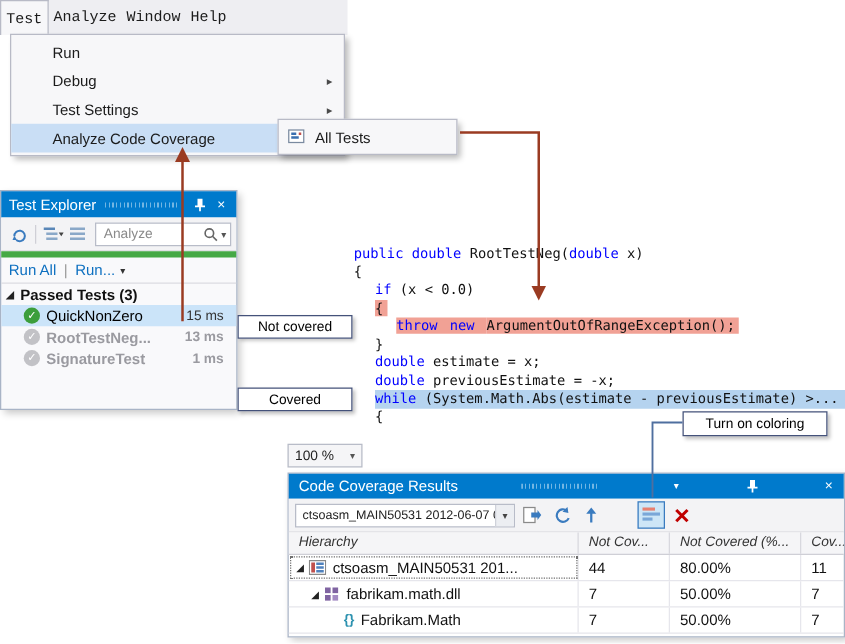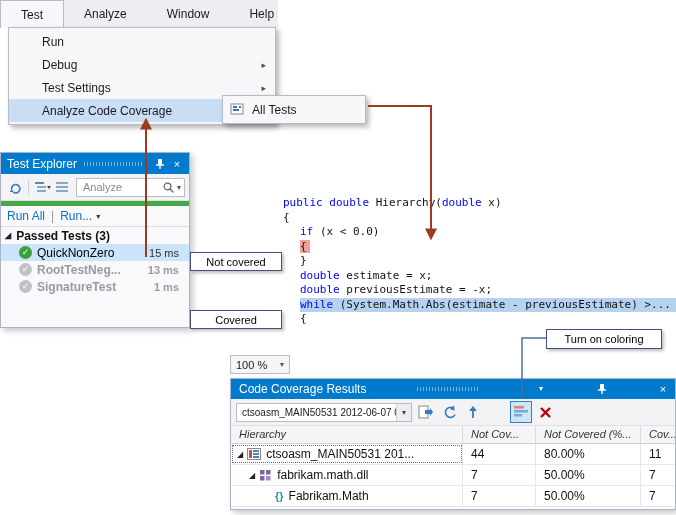--- a/index.html
+++ b/index.html
@@ -3,21 +3,21 @@
 <meta charset="utf-8">
 <style>
   * { box-sizing: border-box; margin: 0; padding: 0; }
   html,body { background:#fff; }
   .canvas { position:relative; width:676px; height:515px; background:#fff;
             font-family:"Liberation Sans",sans-serif; overflow:hidden; }
 
   
   .menubar { position:absolute; left:0; top:0; width:278px; height:28px;
              background:#eeeef2; display:flex; font-size:12px; color:#1b1b1b; }
-  .mb-item { padding:0 20px; display:flex; align-items:center; cursor:default; }
+  .mb-item { padding:0 4px; display:flex; align-items:center; cursor:default;font-family:Liberation Mono, monospace; }
   .mb-item.open { background:#f7f7f9; border:1px solid #b8bac6; border-bottom:none; }
 
   .menu-panel { position:absolute; left:8px; top:27px; width:268px; background:#f7f7f9;
                 border:1px solid #b8bac6; box-shadow:3px 3px 5px rgba(0,0,0,.28);
                 padding:2px 0; z-index:5; }
   .menu-item { height:23px; display:flex; align-items:center; padding:0 8px 0 33px;
                font-size:12px; color:#1b1b1b; position:relative; }
   .menu-item.hl { background:var(--menu_highlight); }
   .mi-arrow { position:absolute; right:9px; font-size:9px; color:#4a4a4a; }
 
@@ -226,24 +226,25 @@
       <span class="ttime">13 ms</span>
     </div>
     <div class="trow dim">
       <span class="check grey">✓</span>
       <span class="tname">SignatureTest</span>
       <span class="ttime">1 ms</span>
     </div>
   </div>
 
   <div class="editor">
-      <div class="code-line ind-0 hl-none"><span class="kw">public </span><span class="kw">double </span><span class="pl">Hierarchy(</span><span class="kw">double</span><span class="pl"> x)</span></div>
+      <div class="code-line ind-0 hl-none"><span class="kw">public </span><span class="kw">double </span><span class="pl">RootTestNeg(</span><span class="kw">double</span><span class="pl"> x)</span></div>
       <div class="code-line ind-0 hl-none"><span class="pl">{</span></div>
       <div class="code-line ind-1 hl-none"><span class="kw">if </span><span class="pl">(x &lt; 0.0)</span></div>
       <div class="code-line ind-1 hl-red"><span class="pl">{</span></div>
+      <div class="code-line ind-2 hl-red"><span class="kw">throw </span><span class="kw">new </span><span class="pl">ArgumentOutOfRangeException();</span></div>
       <div class="code-line ind-1 hl-none"><span class="pl">}</span></div>
       <div class="code-line ind-1 hl-none"><span class="kw">double </span><span class="pl">estimate = x;</span></div>
       <div class="code-line ind-1 hl-none"><span class="kw">double </span><span class="pl">previousEstimate = -x;</span></div>
       <div class="code-line ind-1 hl-blue-full"><span class="kw">while </span><span class="pl">(System.Math.Abs(estimate - previousEstimate) &gt;...</span></div>
       <div class="code-line ind-1 hl-none"><span class="pl">{</span></div>
     </div>
 
   <div class="callout" style="left:190px; top:252px; width:92px; height:19px;">Not covered</div>
   <div class="callout" style="left:190px; top:310px; width:92px; height:19px;">Covered</div>
   <div class="callout" style="left:546px; top:329px; width:116px; height:20px;">Turn on coloring</div>

